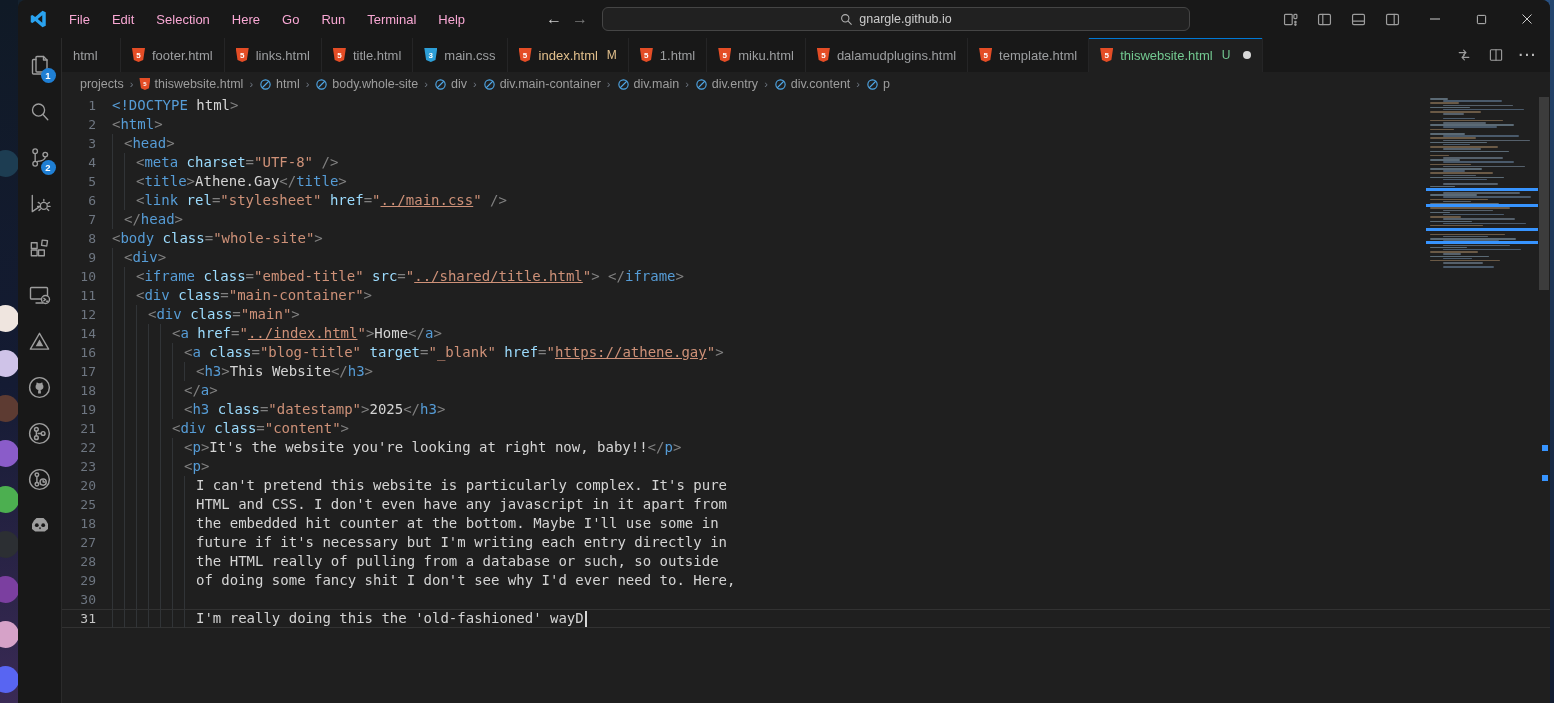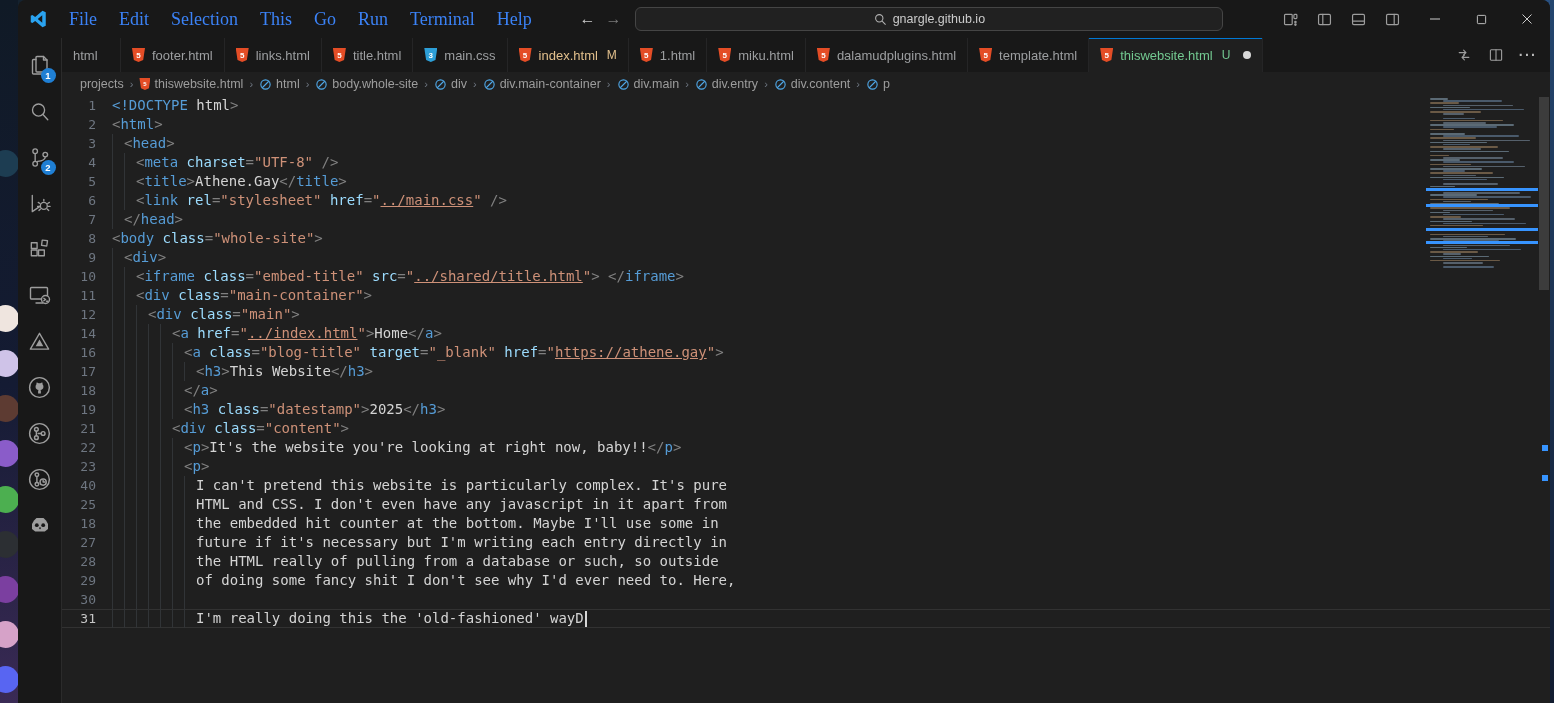--- a/index.html
+++ b/index.html
@@ -18,21 +18,21 @@
 
   
   .window { position:absolute; left:18px; top:0; width:1532px; height:703px;
     background:#1f1f1f; border-radius:8px 8px 0 0; overflow:hidden; z-index:1;
     display:flex; flex-direction:column; }
 
   
   .titlebar { height:38px; background:#181818; display:flex; align-items:center; flex:0 0 38px; }
   .vscode-logo { width:20px; height:20px; margin:0 12px 0 10px; flex:0 0 auto; }
   .menubar { display:flex; gap:4px; }
-  .menu-item { padding:4px 9px; font-size:18px; color:#3b82f6; border-radius:5px; cursor:default;font-family:Liberation Serif, serif; }
+  .menu-item { padding:4px 9px; font-size:13px; color:#f9a8d4; border-radius:5px; cursor:default; }
   .tb-spacer { flex:1; }
   .nav-arrows { display:flex; gap:10px; margin-right:14px; font-size:16px; }
   .nav-arrow { color:#cccccc; }
   .nav-arrow.fwd { color:#7a7a7a; }
   .command-center { width:588px; height:24px; background:#212121; border:1px solid #454545;
     border-radius:6px; display:flex; align-items:center; justify-content:center;
     font-size:12.5px; color:#cccccc; gap:6px; }
   .command-center svg { opacity:.85; }
   .layout-controls { display:flex; gap:6px; margin:0 6px 0 14px; }
   .lc-btn { width:28px; height:24px; display:flex; align-items:center; justify-content:center; border-radius:5px; }
@@ -119,21 +119,21 @@
 <div class="window">
 
   <div class="titlebar">
     <svg class="vscode-logo" viewBox="0 0 24 24">
       <path fill="#2aa3f0" d="M17.4 2.2 21.3 3.8v16.4l-3.9 1.6-8.8-7.5-3.3 2.6-2-1V8.1l2-1 3.3 2.6 8.8-7.5zM17.1 7.4l-5.4 4.6 5.4 4.6V7.4z"></path>
     </svg>
     <div class="menubar">
         <span class="menu-item">File</span>
         <span class="menu-item">Edit</span>
         <span class="menu-item">Selection</span>
-        <span class="menu-item">This</span>
+        <span class="menu-item">Here</span>
         <span class="menu-item">Go</span>
         <span class="menu-item">Run</span>
         <span class="menu-item">Terminal</span>
         <span class="menu-item">Help</span>
       </div>
     <div class="tb-spacer"></div>
     <div class="nav-arrows">
       <span class="nav-arrow">←</span>
       <span class="nav-arrow fwd">→</span>
     </div>
@@ -456,21 +456,21 @@
             <div class="line"><span class="lnum">11</span><span class="lcode"><span class="ig"></span><span class="ig"></span><span class="tk-p">&lt;</span><span class="tk-t">div</span><span class="tk-a"> class</span><span class="tk-p">=</span><span class="tk-s">"main-container"</span><span class="tk-p">&gt;</span></span></div>
             <div class="line"><span class="lnum">12</span><span class="lcode"><span class="ig"></span><span class="ig"></span><span class="ig"></span><span class="tk-p">&lt;</span><span class="tk-t">div</span><span class="tk-a"> class</span><span class="tk-p">=</span><span class="tk-s">"main"</span><span class="tk-p">&gt;</span></span></div>
             <div class="line"><span class="lnum">14</span><span class="lcode"><span class="ig"></span><span class="ig"></span><span class="ig"></span><span class="ig"></span><span class="ig"></span><span class="tk-p">&lt;</span><span class="tk-t">a</span><span class="tk-a"> href</span><span class="tk-p">=</span><span class="tk-s">"</span><span class="tk-l">../index.html</span><span class="tk-s">"</span><span class="tk-p">&gt;</span><span class="tk-x">Home</span><span class="tk-p">&lt;/</span><span class="tk-t">a</span><span class="tk-p">&gt;</span></span></div>
             <div class="line"><span class="lnum">16</span><span class="lcode"><span class="ig"></span><span class="ig"></span><span class="ig"></span><span class="ig"></span><span class="ig"></span><span class="ig"></span><span class="tk-p">&lt;</span><span class="tk-t">a</span><span class="tk-a"> class</span><span class="tk-p">=</span><span class="tk-s">"blog-title"</span><span class="tk-a"> target</span><span class="tk-p">=</span><span class="tk-s">"_blank"</span><span class="tk-a"> href</span><span class="tk-p">=</span><span class="tk-s">"</span><span class="tk-l">https://athene.gay</span><span class="tk-s">"</span><span class="tk-p">&gt;</span></span></div>
             <div class="line"><span class="lnum">17</span><span class="lcode"><span class="ig"></span><span class="ig"></span><span class="ig"></span><span class="ig"></span><span class="ig"></span><span class="ig"></span><span class="ig"></span><span class="tk-p">&lt;</span><span class="tk-t">h3</span><span class="tk-p">&gt;</span><span class="tk-x">This Website</span><span class="tk-p">&lt;/</span><span class="tk-t">h3</span><span class="tk-p">&gt;</span></span></div>
             <div class="line"><span class="lnum">18</span><span class="lcode"><span class="ig"></span><span class="ig"></span><span class="ig"></span><span class="ig"></span><span class="ig"></span><span class="ig"></span><span class="tk-p">&lt;/</span><span class="tk-t">a</span><span class="tk-p">&gt;</span></span></div>
             <div class="line"><span class="lnum">19</span><span class="lcode"><span class="ig"></span><span class="ig"></span><span class="ig"></span><span class="ig"></span><span class="ig"></span><span class="ig"></span><span class="tk-p">&lt;</span><span class="tk-t">h3</span><span class="tk-a"> class</span><span class="tk-p">=</span><span class="tk-s">"datestamp"</span><span class="tk-p">&gt;</span><span class="tk-x">2025</span><span class="tk-p">&lt;/</span><span class="tk-t">h3</span><span class="tk-p">&gt;</span></span></div>
             <div class="line"><span class="lnum">21</span><span class="lcode"><span class="ig"></span><span class="ig"></span><span class="ig"></span><span class="ig"></span><span class="ig"></span><span class="tk-p">&lt;</span><span class="tk-t">div</span><span class="tk-a"> class</span><span class="tk-p">=</span><span class="tk-s">"content"</span><span class="tk-p">&gt;</span></span></div>
             <div class="line"><span class="lnum">22</span><span class="lcode"><span class="ig"></span><span class="ig"></span><span class="ig"></span><span class="ig"></span><span class="ig"></span><span class="ig"></span><span class="tk-p">&lt;</span><span class="tk-t">p</span><span class="tk-p">&gt;</span><span class="tk-x">It's the website you're looking at right now, baby!!</span><span class="tk-p">&lt;/</span><span class="tk-t">p</span><span class="tk-p">&gt;</span></span></div>
             <div class="line"><span class="lnum">23</span><span class="lcode"><span class="ig"></span><span class="ig"></span><span class="ig"></span><span class="ig"></span><span class="ig"></span><span class="ig"></span><span class="tk-p">&lt;</span><span class="tk-t">p</span><span class="tk-p">&gt;</span></span></div>
-            <div class="line"><span class="lnum">40</span><span class="lcode"><span class="ig"></span><span class="ig"></span><span class="ig"></span><span class="ig"></span><span class="ig"></span><span class="ig"></span><span class="ig"></span><span class="tk-x">I can't pretend this website is particularly complex. It's pure</span></span></div>
+            <div class="line"><span class="lnum">20</span><span class="lcode"><span class="ig"></span><span class="ig"></span><span class="ig"></span><span class="ig"></span><span class="ig"></span><span class="ig"></span><span class="ig"></span><span class="tk-x">I can't pretend this website is particularly complex. It's pure</span></span></div>
             <div class="line"><span class="lnum">25</span><span class="lcode"><span class="ig"></span><span class="ig"></span><span class="ig"></span><span class="ig"></span><span class="ig"></span><span class="ig"></span><span class="ig"></span><span class="tk-x">HTML and CSS. I don't even have any javascript in it apart from</span></span></div>
             <div class="line"><span class="lnum">18</span><span class="lcode"><span class="ig"></span><span class="ig"></span><span class="ig"></span><span class="ig"></span><span class="ig"></span><span class="ig"></span><span class="ig"></span><span class="tk-x">the embedded hit counter at the bottom. Maybe I'll use some in</span></span></div>
             <div class="line"><span class="lnum">27</span><span class="lcode"><span class="ig"></span><span class="ig"></span><span class="ig"></span><span class="ig"></span><span class="ig"></span><span class="ig"></span><span class="ig"></span><span class="tk-x">future if it's necessary but I'm writing each entry directly in</span></span></div>
             <div class="line"><span class="lnum">28</span><span class="lcode"><span class="ig"></span><span class="ig"></span><span class="ig"></span><span class="ig"></span><span class="ig"></span><span class="ig"></span><span class="ig"></span><span class="tk-x">the HTML really of pulling from a database or such, so outside</span></span></div>
             <div class="line"><span class="lnum">29</span><span class="lcode"><span class="ig"></span><span class="ig"></span><span class="ig"></span><span class="ig"></span><span class="ig"></span><span class="ig"></span><span class="ig"></span><span class="tk-x">of doing some fancy shit I don't see why I'd ever need to. Here,</span></span></div>
             <div class="line"><span class="lnum">30</span><span class="lcode"><span class="ig"></span><span class="ig"></span><span class="ig"></span><span class="ig"></span><span class="ig"></span><span class="ig"></span><span class="ig"></span></span></div>
             <div class="line cur"><span class="lnum">31</span><span class="lcode"><span class="ig"></span><span class="ig"></span><span class="ig"></span><span class="ig"></span><span class="ig"></span><span class="ig"></span><span class="ig"></span><span class="tk-x">I'm really doing this the 'old-fashioned' wayD</span><span class="cursor"></span></span></div>
           </div>
         <div class="minimap">
             <div class="mm-row" style="margin-left: 4px; width: 18px; background: rgb(91, 106, 117);"></div>

